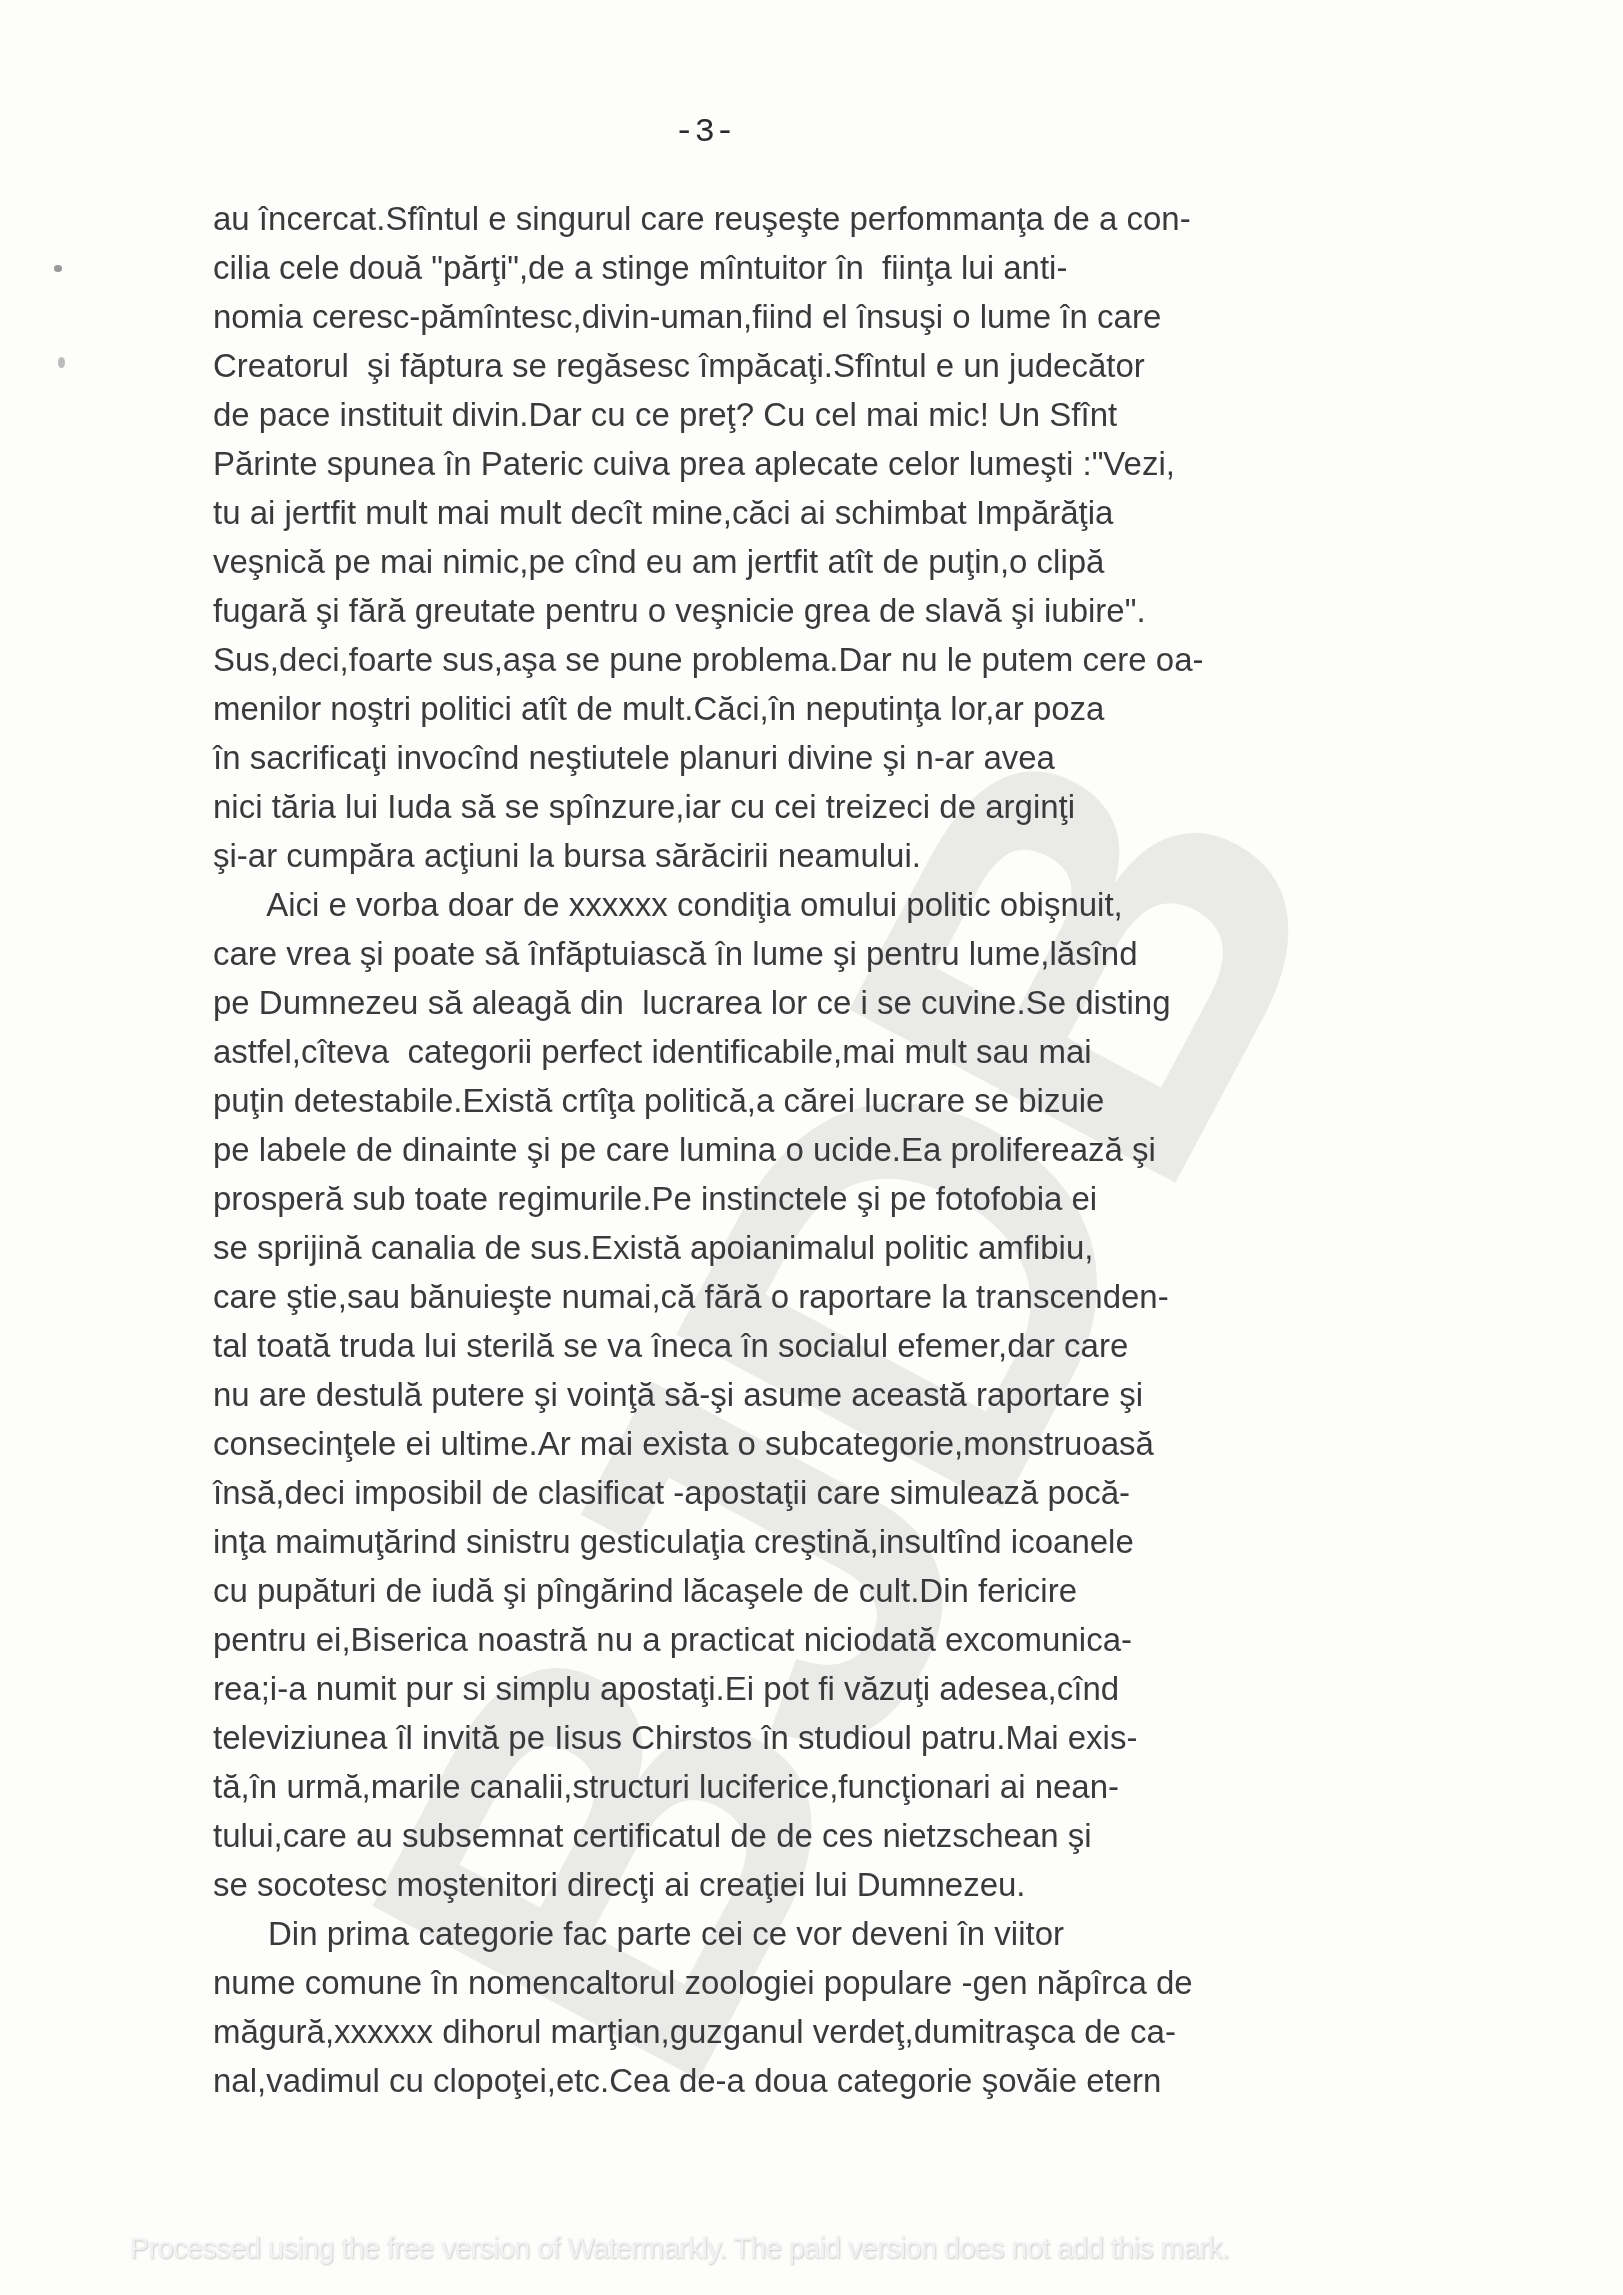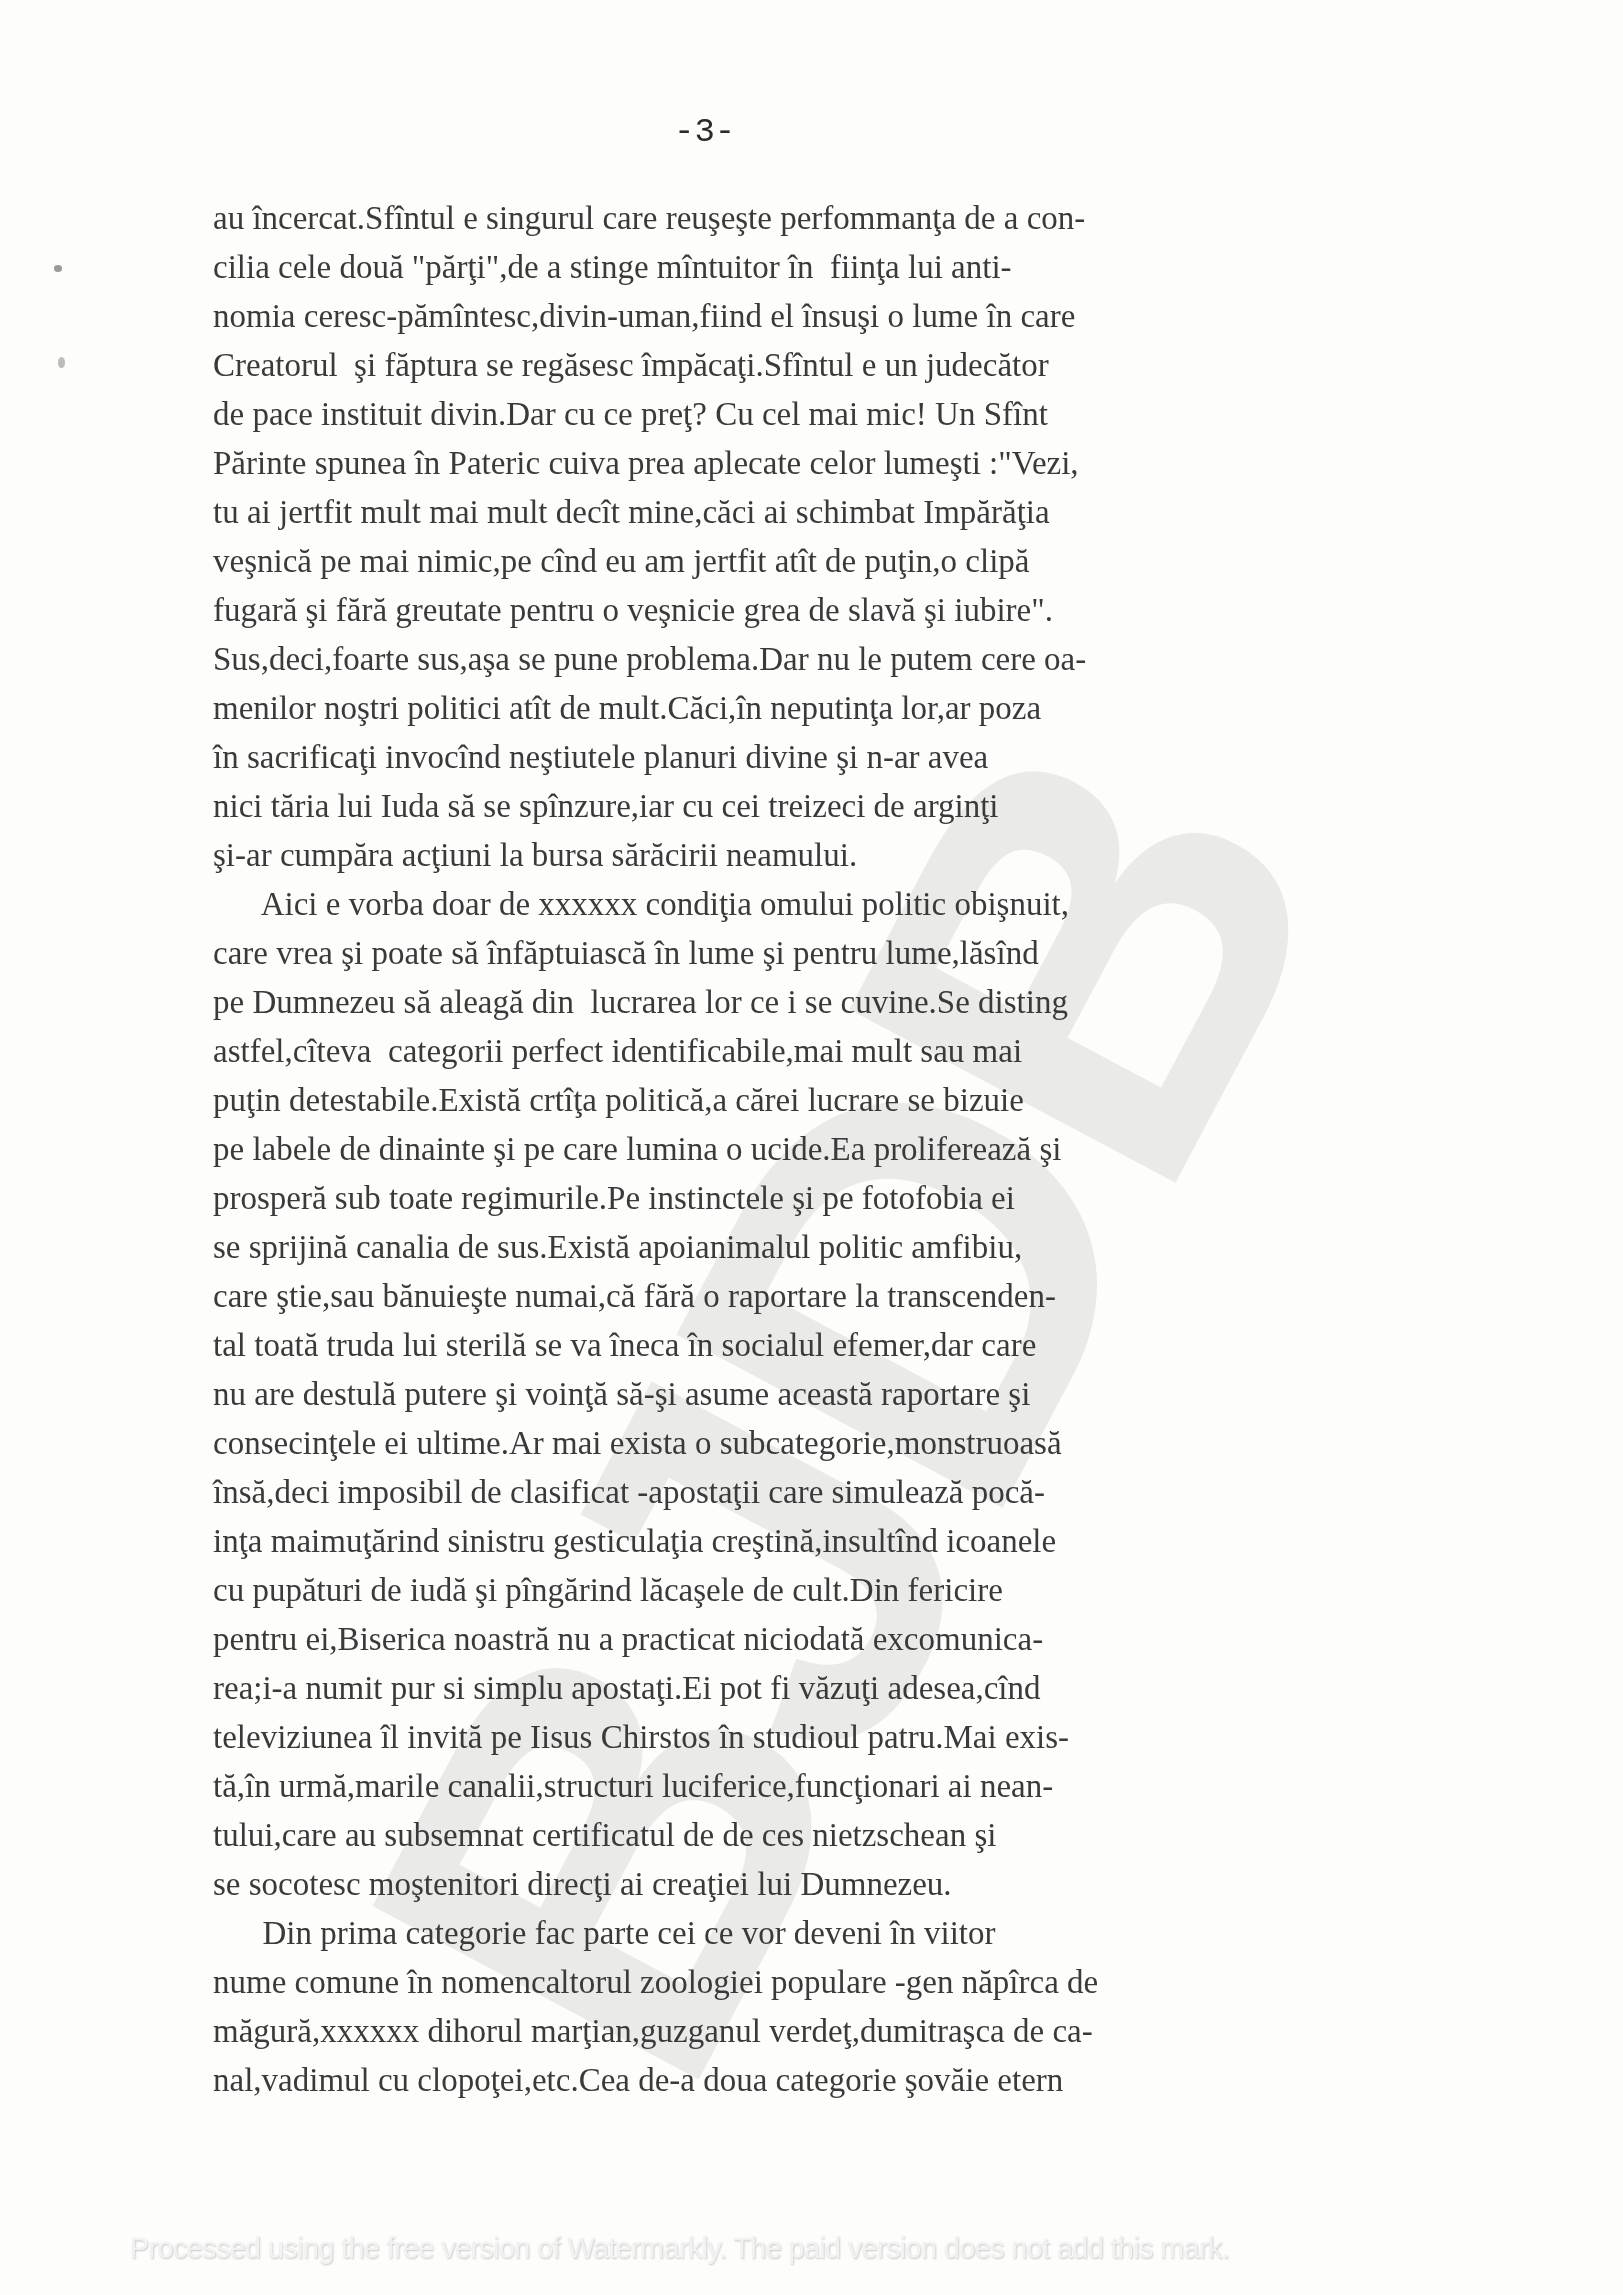--- a/index.html
+++ b/index.html
@@ -32,21 +32,21 @@
     left: 674px;
     top: 113px;
     font-family: "Liberation Mono", monospace;
     font-size: 34px;
     color: #2b2b2b;
   }
   .body-text {
     position: absolute;
     left: 213px;
     top: 194px;
-    font-family: Liberation Serif, serif;
+    font-family: Liberation Sans, sans-serif;
     font-size: 33px;
     line-height: 49px;
     color: #3a3a3a;
     white-space: pre;
     letter-spacing: 0;
   }
   .line { display: block; height: 49px; }
   .speck {
     position: absolute;
     background: #9a9a9a;

